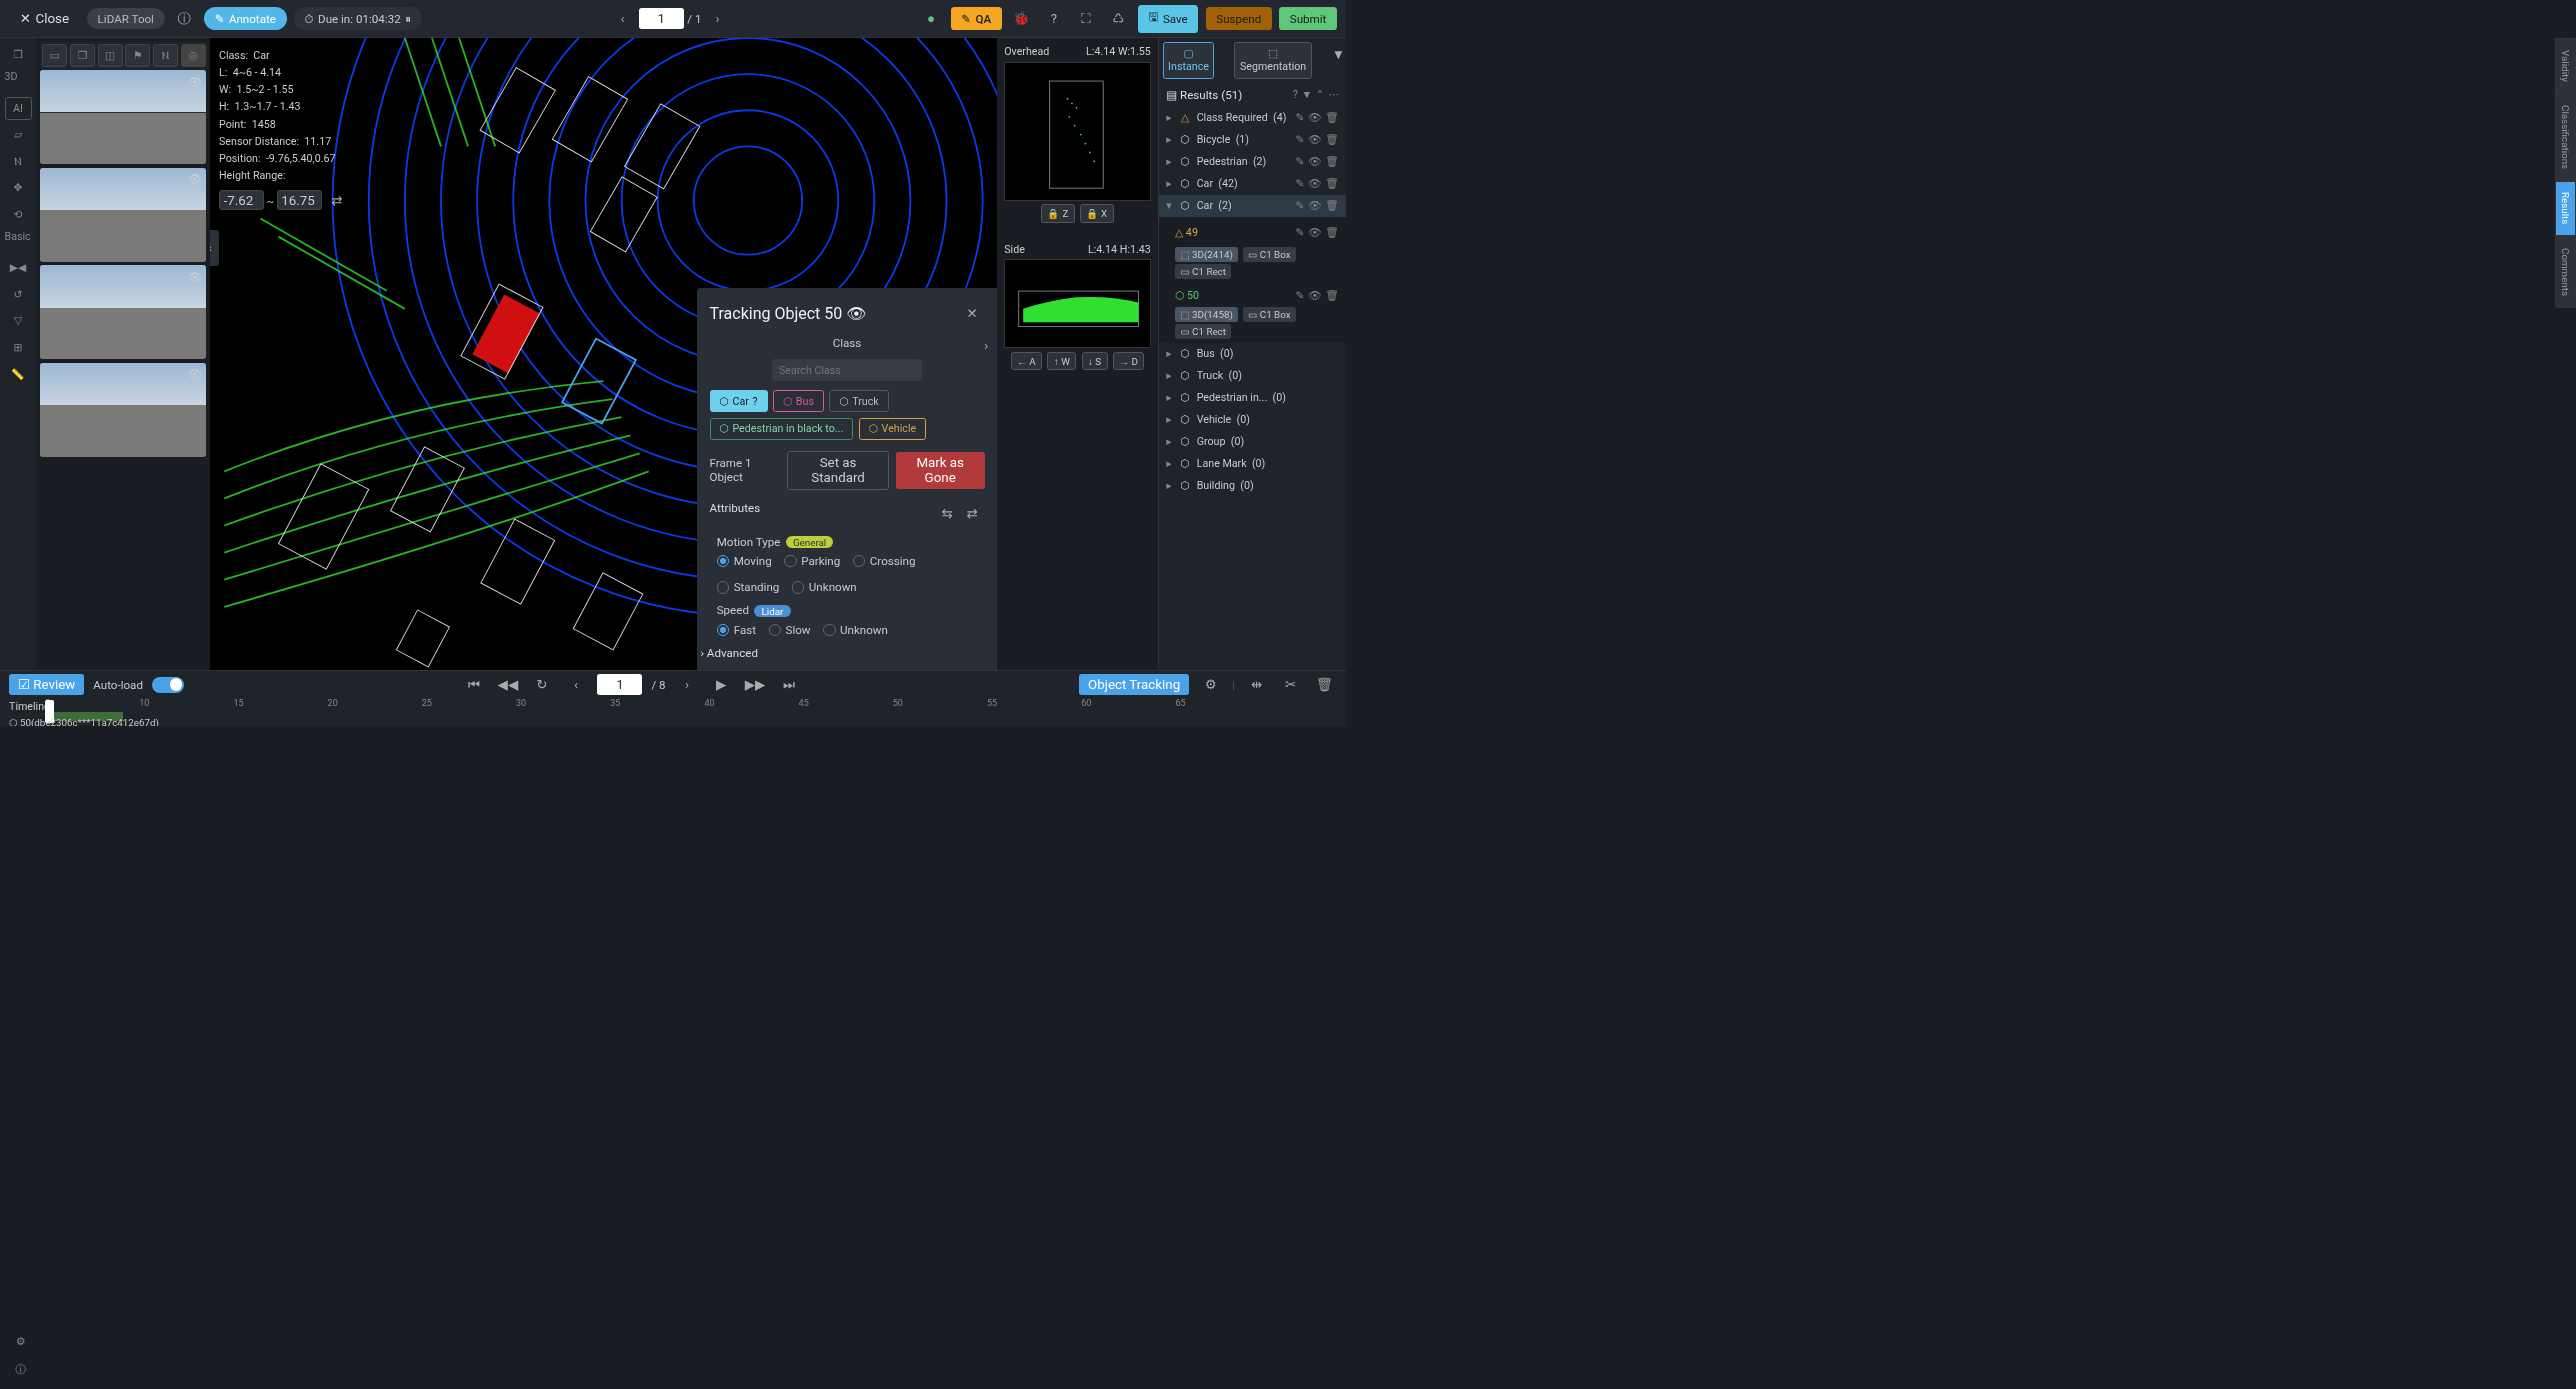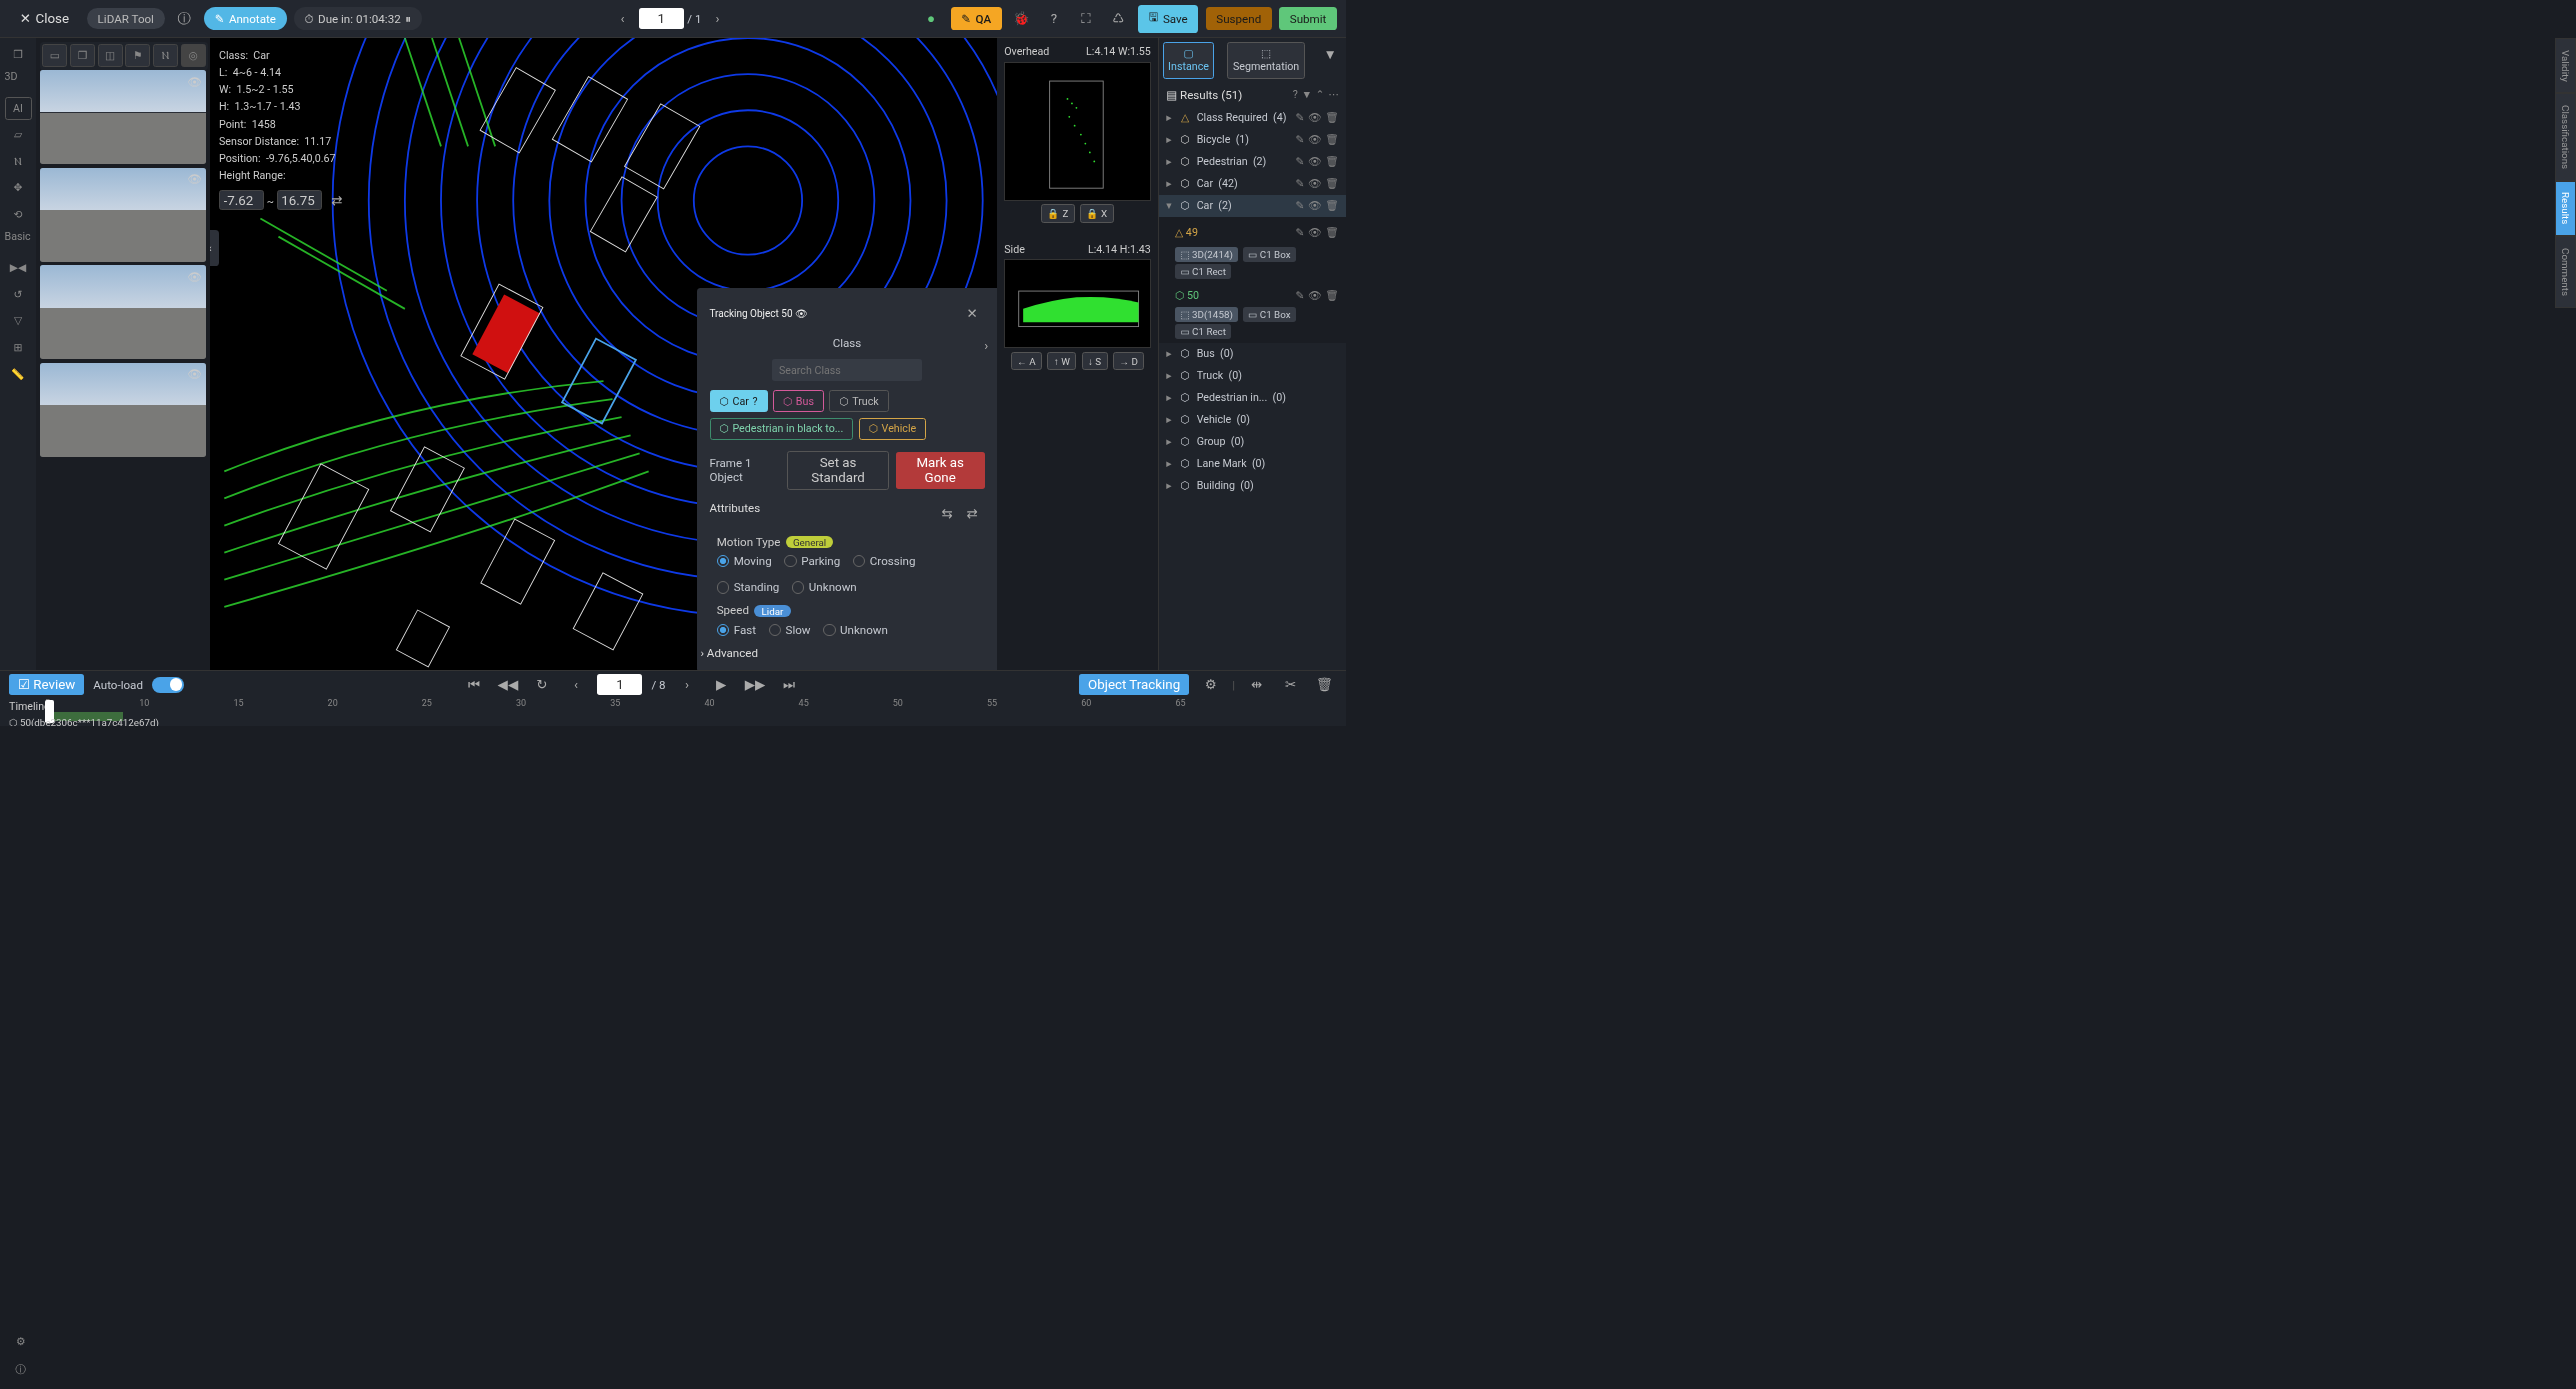--- a/index.html
+++ b/index.html
@@ -25,21 +25,21 @@
 .thumb{height:94px;background:#2a2e36;border-radius:2.7px;position:relative;overflow:hidden;}
 .thumb-eye{position:absolute;top:4.5px;right:4.5px;color:#ccc;z-index:2;}
 .thumb-sky{position:absolute;top:0;left:0;right:0;height:45%;background:linear-gradient(#9bb8d4,#c8d4e2);}
 .thumb-grd{position:absolute;bottom:0;left:0;right:0;height:55%;background:#7a7a78;}
 .canvas-area{flex:1;background:#000;position:relative;overflow:hidden;}
 .info-box{position:absolute;top:9px;left:9px;color:#ccc;font-size:10.7px;line-height:1.6;z-index:5;}
 .info-box input{width:45px;background:#2d3139;border:0.9px solid #444;color:#ccc;padding:1.8px 3.6px;border-radius:2.7px;}
 svg.rings{position:absolute;inset:0;width:100%;height:100%;}
 .track-panel{position:absolute;right:0;top:250px;width:300px;background:#2a2e36;border-radius:3.6px 0 0 3.6px;padding:12.5px;z-index:10;}
 .tp-head{display:flex;justify-content:space-between;align-items:center;margin-bottom:10.7px;}
-.tp-title{color:#eee;font-size:10px;}
+.tp-title{color:#eee;font-size:16px;}
 .class-row{display:flex;align-items:center;gap:9px;margin-bottom:9px;flex-direction:column;}
 .search-cls{background:#363b44;border:none;padding:4.5px 7.2px;color:#999;border-radius:2.7px;flex:1;font-size:10.7px;}
 .chips{display:flex;flex-wrap:wrap;gap:5.4px;margin-bottom:10.7px;}
 .chip{padding:3.6px 9px;border-radius:2.7px;border:0.9px solid #555;background:transparent;color:#bbb;font-size:10.7px;cursor:pointer;display:inline-flex;align-items:center;gap:3.6px;}
 .chip-car{background:#6dd0ed;border-color:#6dd0ed;color:#1a1a1a;}
 .chip-bus{border-color:#d45a9a;color:#d45a9a;}
 .chip-ped{border-color:#3d8d6d;color:#7fd4ad;}
 .chip-veh{border-color:#d4a547;color:#d4a547;}
 .frame-row{display:flex;align-items:center;gap:7.2px;margin-bottom:10.7px;}
 .btn-std{background:transparent;border:0.9px solid #555;color:#ccc;border-radius:2.7px;padding:3.6px 7.2px;}
@@ -54,21 +54,21 @@
 .radio-c{width:12.5px;height:12.5px;border:1.8px solid #666;border-radius:50%;display:inline-block;}
 .radio.sel .radio-c{border-color:#4aa3e8;background:radial-gradient(circle,#4aa3e8 40%,transparent 45%);}
 .adv{color:#ddd;margin-top:7.2px;margin-left:-9px;}
 .views-col{width:161px;background:#1a1d23;padding:7.2px;}
 .view-sec{margin-bottom:20px;}
 .view-hdr{display:flex;justify-content:space-between;font-size:10.7px;color:#ccc;margin-bottom:3.6px;}
 .view-box{height:139px;background:#000;border:0.9px solid #333;}
 .view-nav{display:flex;justify-content:center;gap:5.4px;margin-top:3.6px;}
 .vn-btn{background:#2d3139;border:0.9px solid #555;color:#ccc;padding:2.7px 5.4px;border-radius:2.7px;font-size:9.8px;cursor:pointer;}
 .right-panel{width:188px;background:#1f232a;border-left:0.9px solid #333;}
-.rp-tabs{display:flex;gap:13px;padding:3.6px;}
+.rp-tabs{display:flex;gap:20px;padding:3.6px;}
 .rp-tab{flex:1;padding:4.5px;background:#2d3139;border:0.9px solid #555;border-radius:2.7px;text-align:center;font-size:10.7px;cursor:pointer;}
 .rp-tab.act{border-color:#4aa3e8;color:#6bc4f2;}
 .res-hdr{display:flex;justify-content:space-between;padding:5.4px 7.2px;color:#ddd;}
 .res-list{overflow-y:auto;}
 .cls-row{display:flex;align-items:center;padding:4.5px 7.2px;gap:5.4px;font-size:10.7px;}
 .cls-row.exp{background:#2d3945;}
 .tri{width:7.2px;color:#888;}
 .cls-ic{width:12.5px;text-align:center;}
 .cls-nm{flex:1;}
 .cls-act{display:flex;gap:3.6px;color:#888;font-size:10.7px;}

